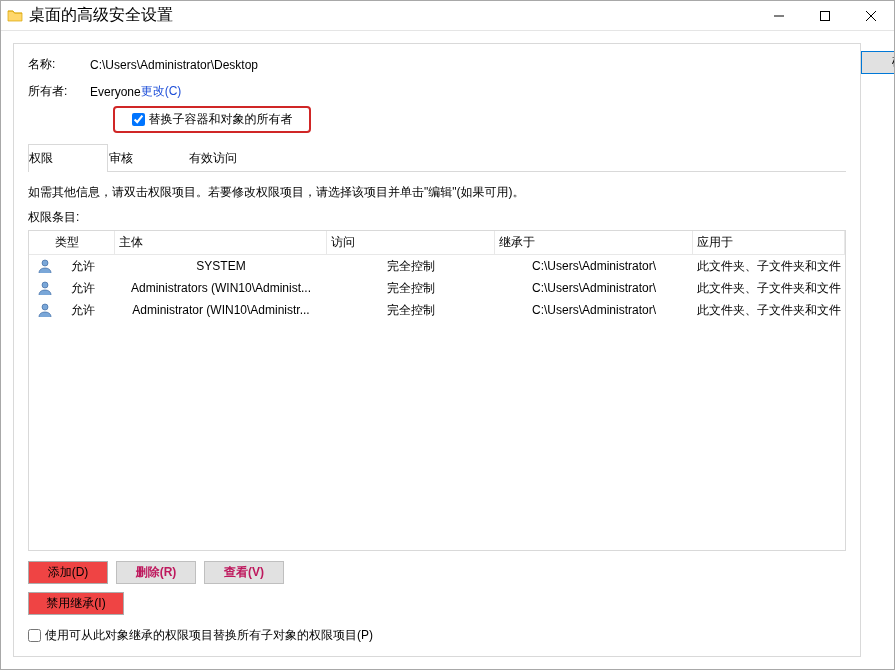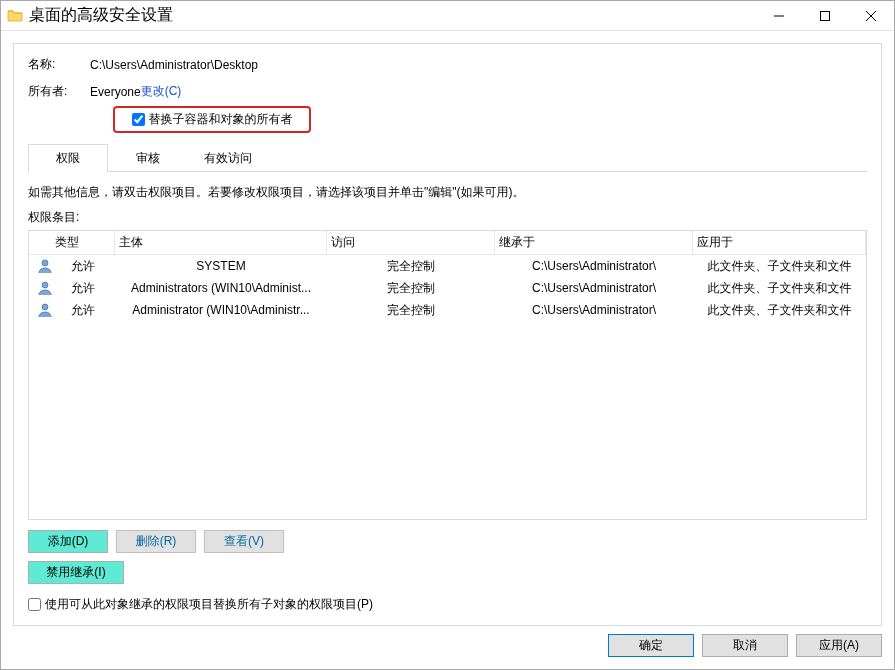--- a/index.html
+++ b/index.html
@@ -25,21 +25,21 @@
   .titlebar .icon { width: 28px; display:flex; justify-content:center; align-items:center;}
   .titlebar .title { flex:1; font-size:16px; }
   .winbtns { display:flex; height:100%; }
   .winbtn { width:46px; display:flex; align-items:center; justify-content:center; }
   .winbtn svg { width:10px; height:10px; }
   
   .content {
     padding: 12px;
     height: calc(100% - 30px);
     display:flex;
-    flex-direction:column;
+    flex-direction:row;
   }
   .panel {
     flex:1;
     border:1px solid #d9d9d9;
     padding: 12px 14px 0 14px;
     display:flex;
     flex-direction:column;
     position:relative;
   }
   .field-row { display:flex; align-items:center; margin-bottom:10px; }
@@ -52,21 +52,20 @@
     display:inline-flex; align-items:center;
     width: 198px;
     justify-content: center;
   }
   .highlight-box input[type=checkbox]{ margin:0 4px 0 0; width:13px; height:13px;}
   
   .tabstrip { display:flex; margin-top:4px; border-bottom:1px solid #d9d9d9; }
   .tab {
     padding: 5px 0;
     width: 80px;
-    text-align:center;
     border:1px solid transparent;
     border-bottom:none;
     cursor:pointer;
     position:relative;
     top:1px;
   }
   .tab.active {
     border-color:#d9d9d9;
     background:#fff;
   }
@@ -91,28 +90,28 @@
   .col2, .cell2 { width:168px; }
   .col3, .cell3 { width:198px; }
   .col4, .cell4 { flex:1; }
   
   .panel-btns { display:flex; gap:8px; margin:10px 0 0 0;}
   .panel-btns2 { margin:8px 0 0 0; }
   .btn {
     min-width: 80px;
     height:23px;
     border:1px solid #adadad;
-    background:#5eead4;
+    background:#ef4444;
     display:inline-flex;
     align-items:center;
     justify-content:center;
     cursor:pointer;
     padding:0 10px;
   }
-  .btn.disabled { color:#0369a1; background:#e1e1e1; border-color:#bfbfbf; cursor:default; }
+  .btn.disabled { color:#be185d; background:#e1e1e1; border-color:#bfbfbf; cursor:default;font-weight:bold; }
   .chk-row { display:flex; align-items:center; margin:12px 0 12px 0;}
   .chk-row input { margin:0 4px 0 0;}
   
   .dlg-footer {
     display:flex;
     justify-content:flex-end;
     gap:8px;
     padding:8px 0 0 0;
   }
   .dlg-footer .btn { min-width:86px; background:#e1e1e1;}

